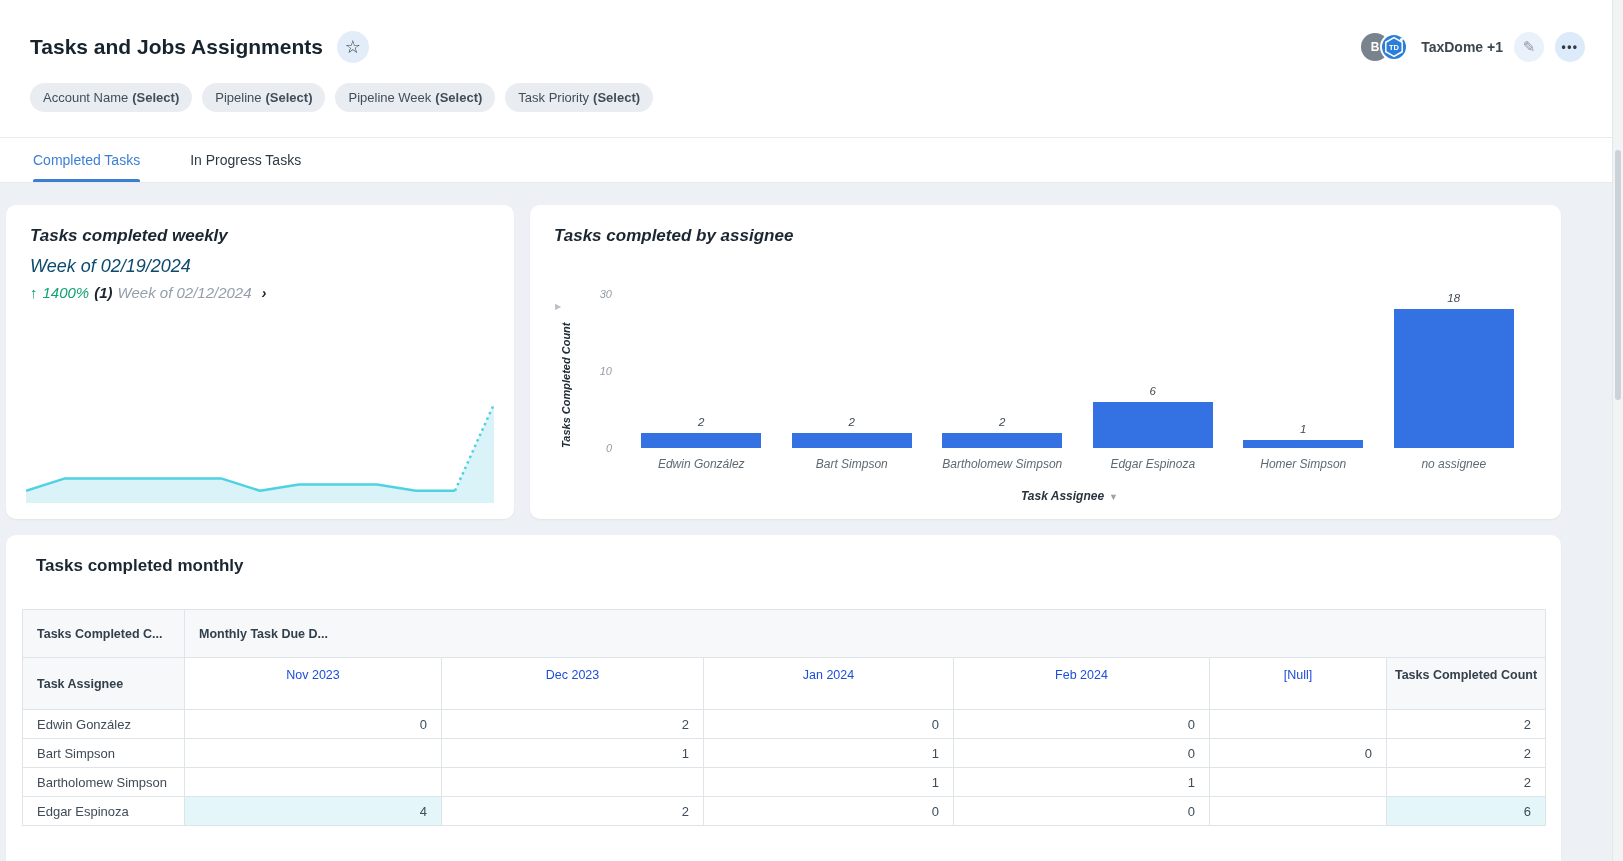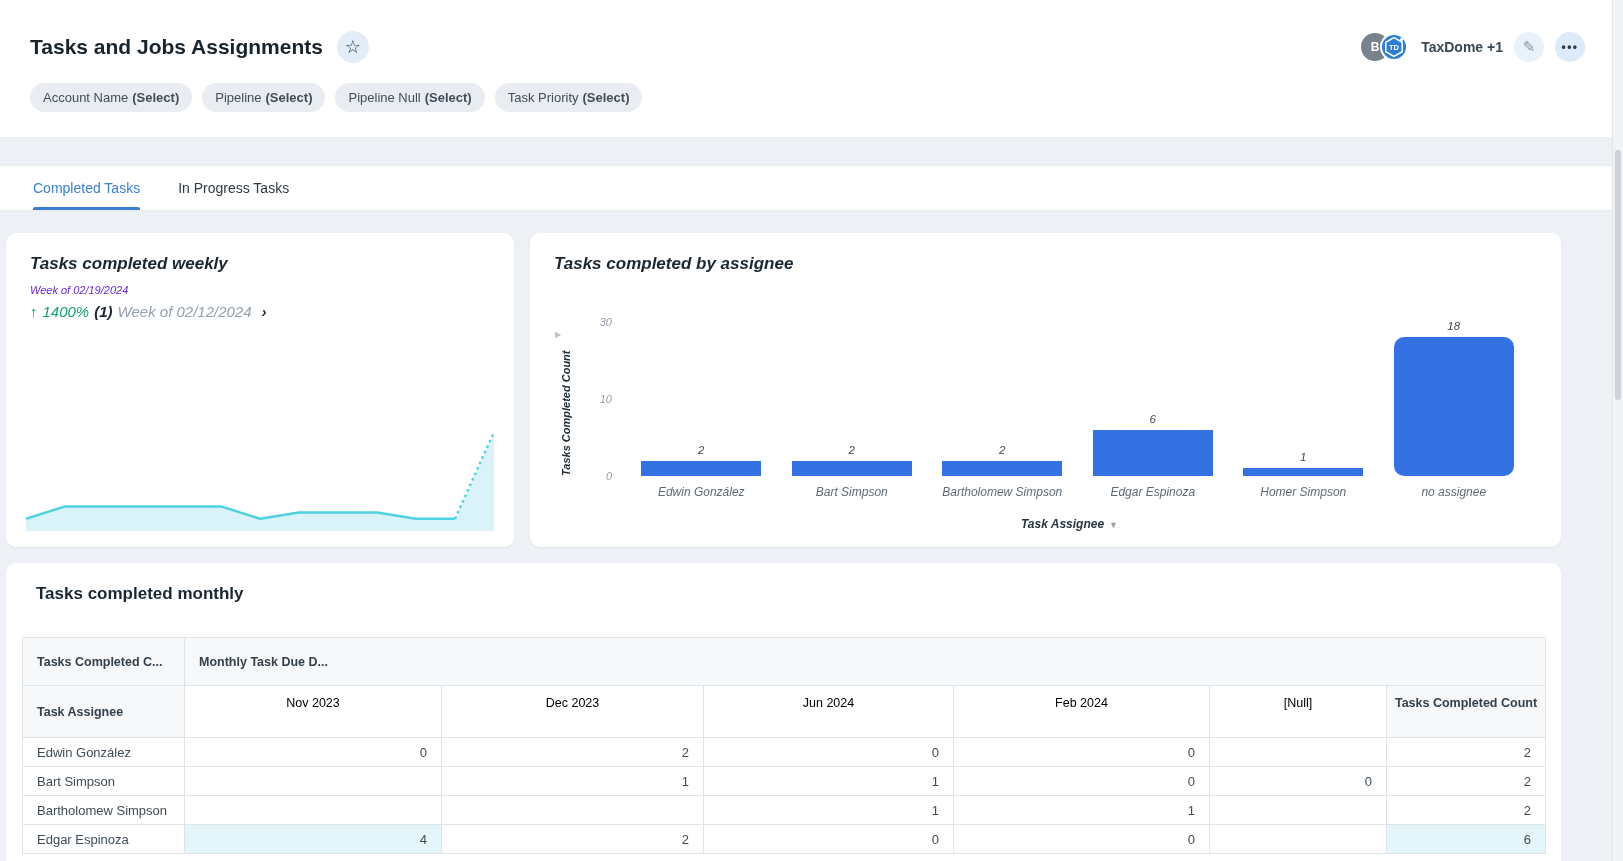--- a/index.html
+++ b/index.html
@@ -28,34 +28,34 @@
     align-items:center; justify-content:center; cursor:pointer; padding:0; }
   .edit-btn { background:#e9f1fb; color:#8d97a1; font-size:15px; }
   .more-btn { background:#dceafa; color:#2c3b46; font-size:12px; letter-spacing:1.5px; font-weight:700; }
   
   .filters { display:flex; gap:10px; padding:15px 0 25px 0; }
   .chip { background:#e9edf2; border-radius:15px; height:29px; display:flex; align-items:center;
     padding:0 13px; font-size:13px; color:#414e59; cursor:pointer; white-space:nowrap; }
   .chip b { margin-left:4px; }
   
   .tabs { background:#fff; border-top:1px solid #e8ebee; border-bottom:1px solid #e8ebee;
-    padding:0 33px; display:flex; gap:38px; height:46px;margin-top:28px; }
+    padding:0 33px; display:flex; gap:50px; height:46px; }
   .tab { font-size:14px; color:#2d3a46; display:flex; align-items:center; position:relative; cursor:pointer; }
   .tab.active { color:#3b7fd4; }
   .tab.active::after { content:""; position:absolute; left:0; right:0; bottom:0; height:3px;
     background:#3b7fd4; border-radius:2px 2px 0 0; }
   
   main { padding:22px 0 0 6px; }
   .top-row { display:flex; gap:16px;font-style:italic; }
   .card { background:#fff; border-radius:10px; box-shadow:0 1px 2px rgba(20,30,40,.05); }
   .card-title { font-size:17px; font-weight:700; color:#1a2732; }
   
   .card-weekly { width:508px; height:314px; position:relative; padding:21px 24px; overflow:hidden; }
   .kpi-value { font-size:38px; font-weight:800; color:#1a2732; margin-top:32px; line-height:1; }
-  .kpi-period { font-size:11px; color:#6d28d9; margin-top:10px; }
+  .kpi-period { font-size:18px; color:#0c4a6e; margin-top:10px; }
   .kpi-change { font-size:15px; margin-top:7px; display:flex; align-items:center; gap:5px; color:#939fab; }
   .up-arrow,.pct { color:#12a273; }
   .prev { color:#1a2732; font-weight:700; }
   .chev { color:#1a2732; font-weight:700; margin-left:5px; cursor:pointer; font-size:15px; }
   .sparkline { position:absolute; left:20px; right:20px; bottom:16px; height:118px; cursor:pointer; }
   .sparkline svg { width:100%; height:100%; display:block; }
   
   .card-assignee { width:1031px; height:314px; position:relative; padding:21px 24px; }
   .y-title { position:absolute; left:30px; top:89px; height:154px; writing-mode:vertical-rl;
     transform:rotate(180deg); font-size:11px; font-weight:700; color:#202c36;
@@ -75,21 +75,21 @@
   .caret { color:#9aa3ad; margin-left:5px; font-size:9px; font-weight:400; }
   
   .card-monthly { width:1555px; margin-top:16px; padding:21px 16px; height:380px; }
   .card-monthly .card-title { margin-left:14px; }
   table { border-collapse:collapse; table-layout:fixed; width:1523px; margin-top:33px; font-size:13px;padding-left:32px; }
   th,td { border:1px solid #dfe4e9; overflow:hidden; white-space:nowrap; }
   .corner-th,.group-th { height:48px; background:#f6f8fa; font-weight:700; color:#333f4a;
     text-align:left; padding-left:14px; font-size:12.5px; }
   .rowdim-th { background:#f6f8fa; font-weight:700; color:#333f4a; text-align:left;
     padding-left:14px; font-size:12.5px; height:52px; }
-  .month-th { background:#fff; font-weight:400; color:#000000; text-align:center;
+  .month-th { background:#fff; font-weight:400; color:#1d4ed8; text-align:center;
     vertical-align:top; padding-top:10px; font-size:12.5px; }
   .total-th { background:#f6f8fa; font-weight:700; color:#333f4a; text-align:center;
     vertical-align:top; padding-top:10px; font-size:12.5px; }
   tbody td { height:29px; color:#3f4b57; background:#fff; }
   td.name { padding-left:14px; }
   td.num { text-align:right; padding-right:14px; }
   td.highlight { background:#e4f6fa; }
   
   .scrollbar { position:fixed; right:0; top:0; bottom:0; width:11px; background:#f2f3f5;
     border-left:1px solid #e4e7ea; }
@@ -128,21 +128,21 @@
   <div class="filters" id="filters">
       <div class="chip">
         <span>Account Name</span>
         <b>(Select)</b>
       </div>
       <div class="chip">
         <span>Pipeline</span>
         <b>(Select)</b>
       </div>
       <div class="chip">
-        <span>Pipeline Null</span>
+        <span>Pipeline Week</span>
         <b>(Select)</b>
       </div>
       <div class="chip">
         <span>Task Priority</span>
         <b>(Select)</b>
       </div>
     </div>
 </header>
 
 <nav class="tabs" id="tabs">
@@ -201,21 +201,21 @@
             <div class="bar" style="height: 46.2px; background: rgb(52, 114, 228);">
               <div class="bar-value">6</div>
             </div>
           </div>
           <div class="bar-group">
             <div class="bar" style="height: 7.7px; background: rgb(52, 114, 228);">
               <div class="bar-value">1</div>
             </div>
           </div>
           <div class="bar-group">
-            <div class="bar" style="height: 138.6px; background: rgb(52, 114, 228); border-radius: 10px;">
+            <div class="bar" style="height: 138.6px; background: rgb(52, 114, 228);">
               <div class="bar-value">18</div>
             </div>
           </div>
         </div>
       <div class="cats" id="cats">
           <div class="cat-label">Edwin González</div>
           <div class="cat-label">Bart Simpson</div>
           <div class="cat-label">Bartholomew Simpson</div>
           <div class="cat-label">Edgar Espinoza</div>
           <div class="cat-label">Homer Simpson</div>
@@ -242,21 +242,21 @@
         </colgroup>
       <thead id="thead">
           <tr>
             <th class="corner-th">Tasks Completed C...</th>
             <th class="group-th" colspan="6">Monthly Task Due D...</th>
           </tr>
           <tr>
             <th class="rowdim-th">Task Assignee</th>
             <th class="month-th">Nov 2023</th>
             <th class="month-th">Dec 2023</th>
-            <th class="month-th">Jun 2024</th>
+            <th class="month-th">Jan 2024</th>
             <th class="month-th">Feb 2024</th>
             <th class="month-th">[Null]</th>
             <th class="total-th">Tasks Completed Count</th>
           </tr>
         </thead>
       <tbody id="tbody">
           <tr>
             <td class="name">Edwin González</td>
             <td class="num">0</td>
             <td class="num">2</td>

